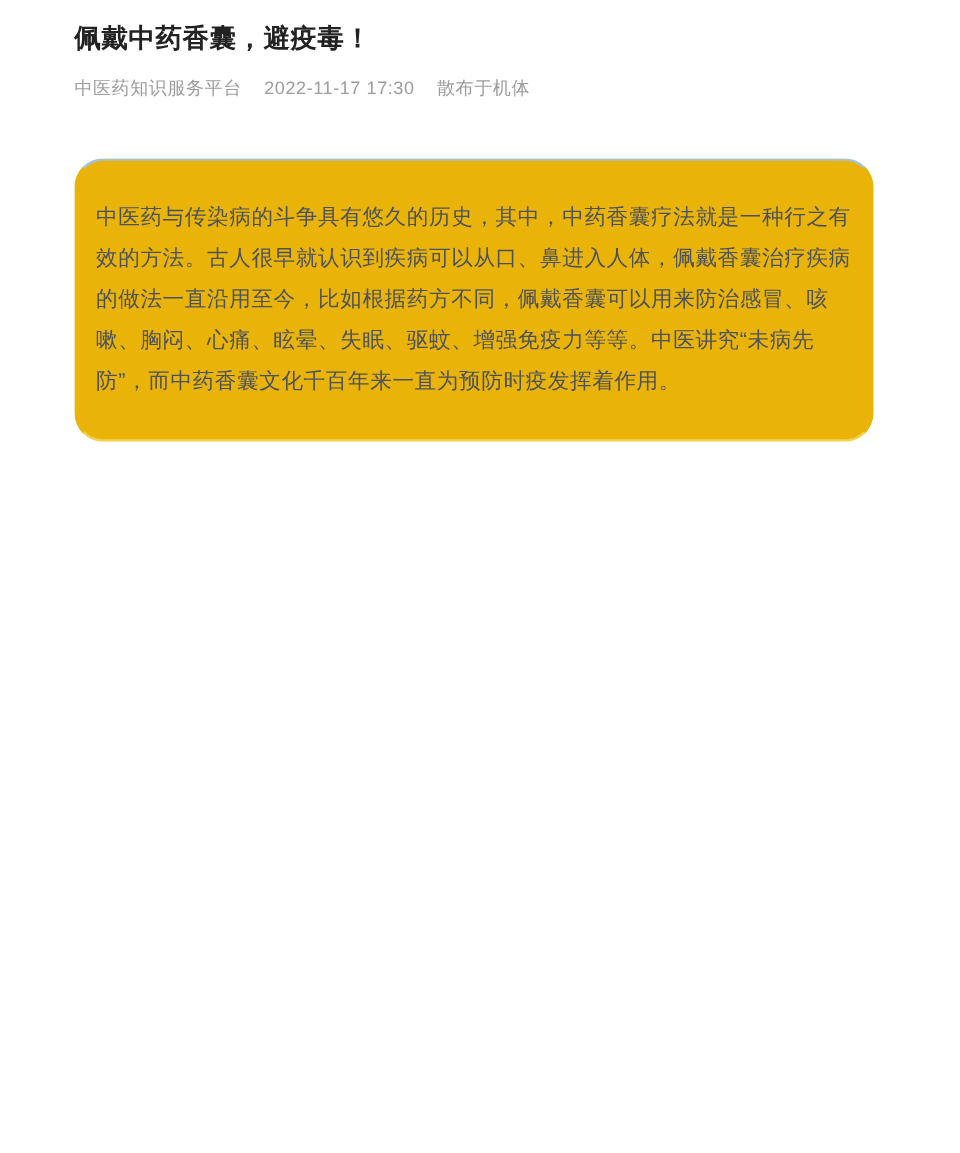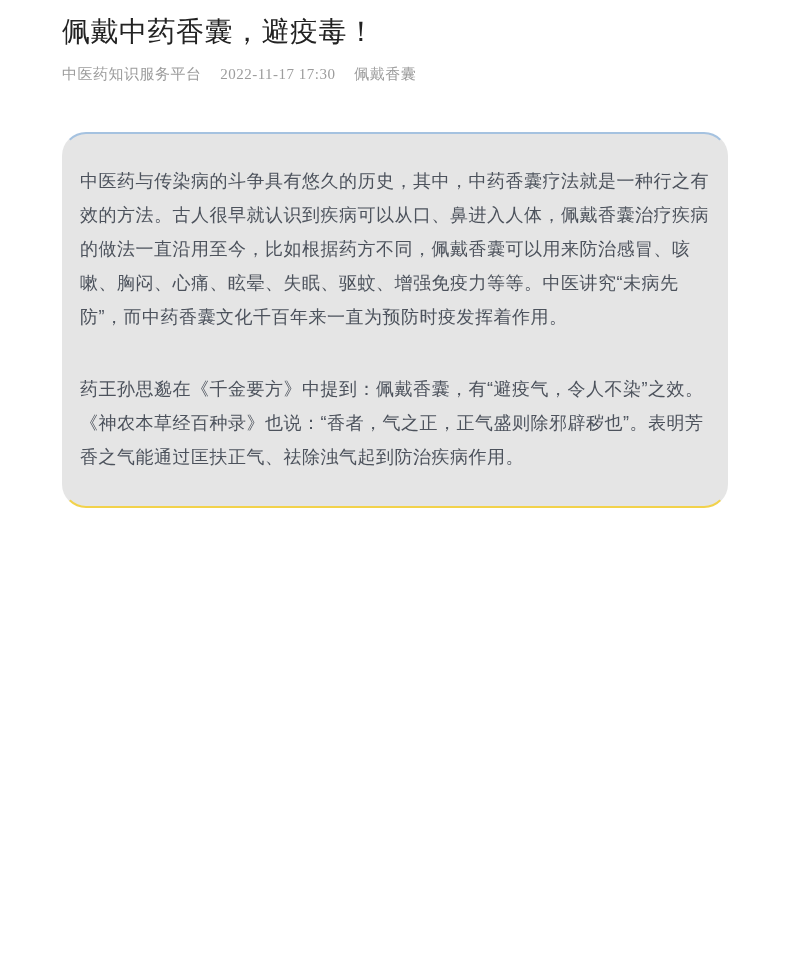--- a/index.html
+++ b/index.html
@@ -7,39 +7,39 @@
     background: #ffffff;
     width: 800px;
     font-family: "Liberation Sans", "DejaVu Sans", sans-serif;
   }
   .page {
     width: 800px;
     min-height: 961px;
     padding: 18px 0 20px 62px;
   }
   .article-title {
-    font-size: 28px;
+    font-size: 22px;
     line-height: 28px;
-    font-weight: normal;
+    font-weight: bold;
     color: #222222;
     letter-spacing: 0.5px;
   }
   .article-meta {
     margin-top: 18px;
     font-size: 15px;
     line-height: 20px;
     color: #9c9c9c;
     letter-spacing: 0.5px;
   }
-  .article-meta .meta-part { margin-right: 14px; font-family: Liberation Serif, serif; }
+  .article-meta .meta-part { margin-right: 14px; }
   .article-meta .meta-part:last-child { margin-right: 0; }
   .content-card {
     margin-top: 48px;
     width: 666px;
-    background: #e5e5e5;
+    background: #eab308;
     border-radius: 24px;
     border-top: 2px solid #a5c2e0;
     border-bottom: 2px solid #f2d24b;
     border-left: 2px solid transparent;
     border-right: 2px solid transparent;
     padding: 30px 16px 32px 16px;
   }
   .content-card p {
     font-size: 18px;
     line-height: 34px;
@@ -53,21 +53,20 @@
 </head>
 <body>
 
 <div class="page">
 
   <h1 class="article-title">佩戴中药香囊，避疫毒！</h1>
 
   <div class="article-meta">
     <span class="meta-part">中医药知识服务平台</span>
     <span class="meta-part">2022-11-17 17:30</span>
-    <span class="meta-part">佩戴香囊</span>
+    <span class="meta-part">散布于机体</span>
   </div>
 
   <div class="content-card">
     <p>中医药与传染病的斗争具有悠久的历史，其中，中药香囊疗法就是一种行之有效的方法。古人很早就认识到疾病可以从口、鼻进入人体，佩戴香囊治疗疾病的做法一直沿用至今，比如根据药方不同，佩戴香囊可以用来防治感冒、咳嗽、胸闷、心痛、眩晕、失眠、驱蚊、增强免疫力等等。中医讲究“未病先防”，而中药香囊文化千百年来一直为预防时疫发挥着作用。</p>
-    <p>药王孙思邈在《千金要方》中提到：佩戴香囊，有“避疫气，令人不染”之效。《神农本草经百种录》也说：“香者，气之正，正气盛则除邪辟秽也”。表明芳香之气能通过匡扶正气、祛除浊气起到防治疾病作用。</p>
   </div>
 
 </div>
 
 </body></html>

